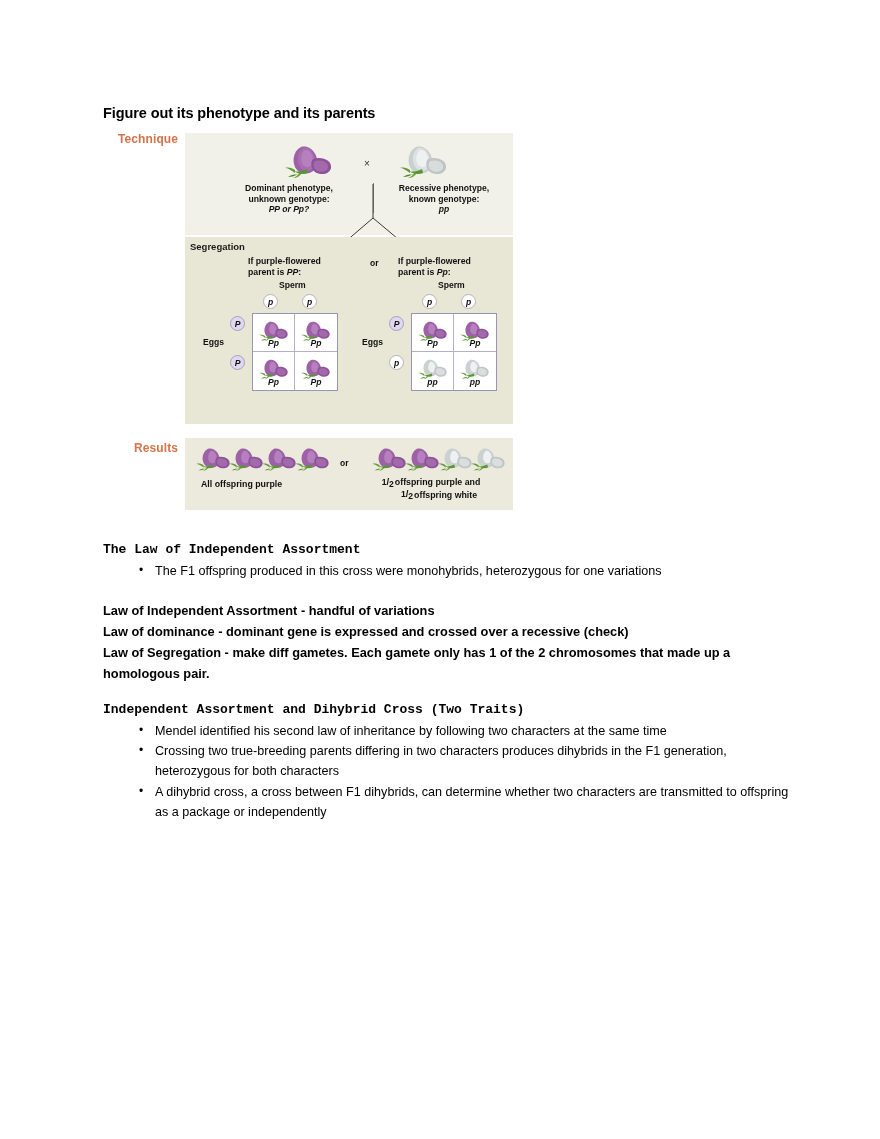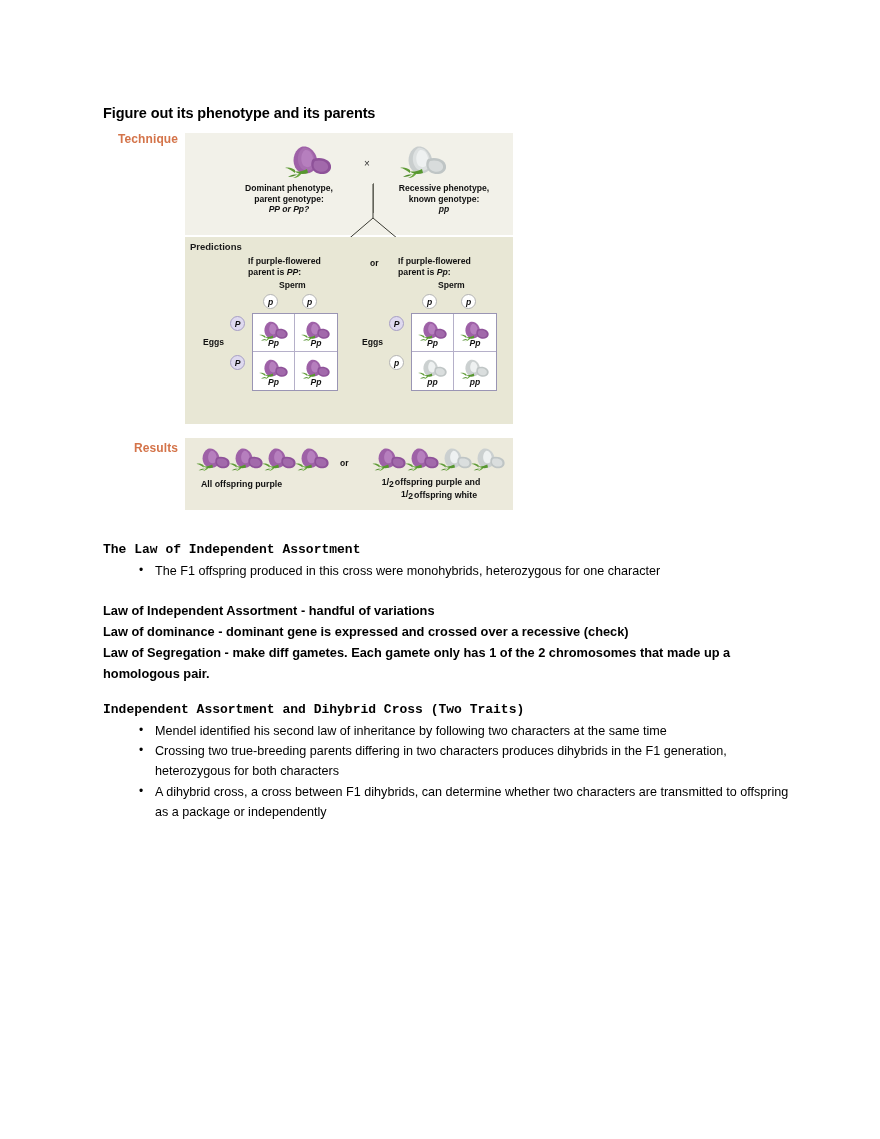--- a/index.html
+++ b/index.html
@@ -310,21 +310,21 @@
             <path d="M32 22 C40 20 46 24 45 29 C44 33 37 34 33 31 C30 29 30 24 32 22 Z" fill="#d8dcdc"></path>
             <path d="M24 30 C18 33 14 33 11 32 C15 35 20 36 25 34 Z" fill="#57972f"></path>
           </g>
         </svg>
       </div>
 
       <div class="divider-v" style="left:188px; top:50px; height:30px;"></div>
 
       <div class="phen-text" style="left:24px; top:50px; width:160px;">
         <div>Dominant phenotype,</div>
-        <div>parent genotype:</div>
+        <div>unknown genotype:</div>
         <div class="gt">PP or Pp?</div>
       </div>
 
       <div class="phen-text" style="left:192px; top:50px; width:134px;">
         <div>Recessive phenotype,</div>
         <div>known genotype:</div>
         <div class="gt">pp</div>
       </div>
     </div>
 
@@ -333,21 +333,21 @@
         <line x1="270" y1="54" x2="270" y2="88"></line>
         <line x1="270" y1="88" x2="228" y2="124"></line>
         <line x1="270" y1="88" x2="313" y2="124"></line>
       </g>
       <polygon points="228,128 224,117 236,120" fill="#2f2f28"></polygon>
       <polygon points="314,128 306,120 318,117" fill="#2f2f28"></polygon>
     </svg>
 
     <div class="panel panel-predictions">
 
-      <div class="panel-heading" style="left:5px; top:4px;">Predictions</div>
+      <div class="panel-heading" style="left:5px; top:4px;">Segregation</div>
 
       <div class="pred-col-title" style="left:63px; top:19px; width:120px;">
         <div>If purple-flowered</div>
         <div><span>parent is </span><span class="gt">PP</span><span>:</span></div>
       </div>
       <div class="sperm-label" style="left:94px; top:43px;">Sperm</div>
 
       <div class="allele white" style="left:78px; top:57px;">p</div>
       <div class="allele white" style="left:117px; top:57px;">p</div>
 
@@ -641,21 +641,21 @@
         <div><span class="frac"><span class="num">1</span><span class="sl">/</span><span class="den">2</span></span><span>offspring purple and</span></div>
         <div style="padding-left:16px;"><span class="frac"><span class="num">1</span><span class="sl">/</span><span class="den">2</span></span><span>offspring white</span></div>
       </div>
     </div>
   </div>
 
   <div class="body">
 
     <div class="sec-head">The Law of Independent Assortment</div>
     <ul class="bullets">
-      <li><span><span>The F1 offspring produced in this cross were </span><span class="str">monohybrids</span><span>, heterozygous for one character</span></span></li>
+      <li><span><span>The F1 offspring produced in this cross were </span><span class="str">monohybrids</span><span>, heterozygous for one variations</span></span></li>
     </ul>
 
     <div class="spacer-20"></div>
 
     <div class="para-block">
       <div class="para-line">Law of Independent Assortment - handful of variations</div>
       <div class="para-line">Law of dominance - dominant gene is expressed and crossed over a recessive (check)</div>
       <div class="para-line">Law of Segregation - make diff gametes. Each gamete only has 1 of the 2 chromosomes that made up a homologous pair.</div>
     </div>
 

